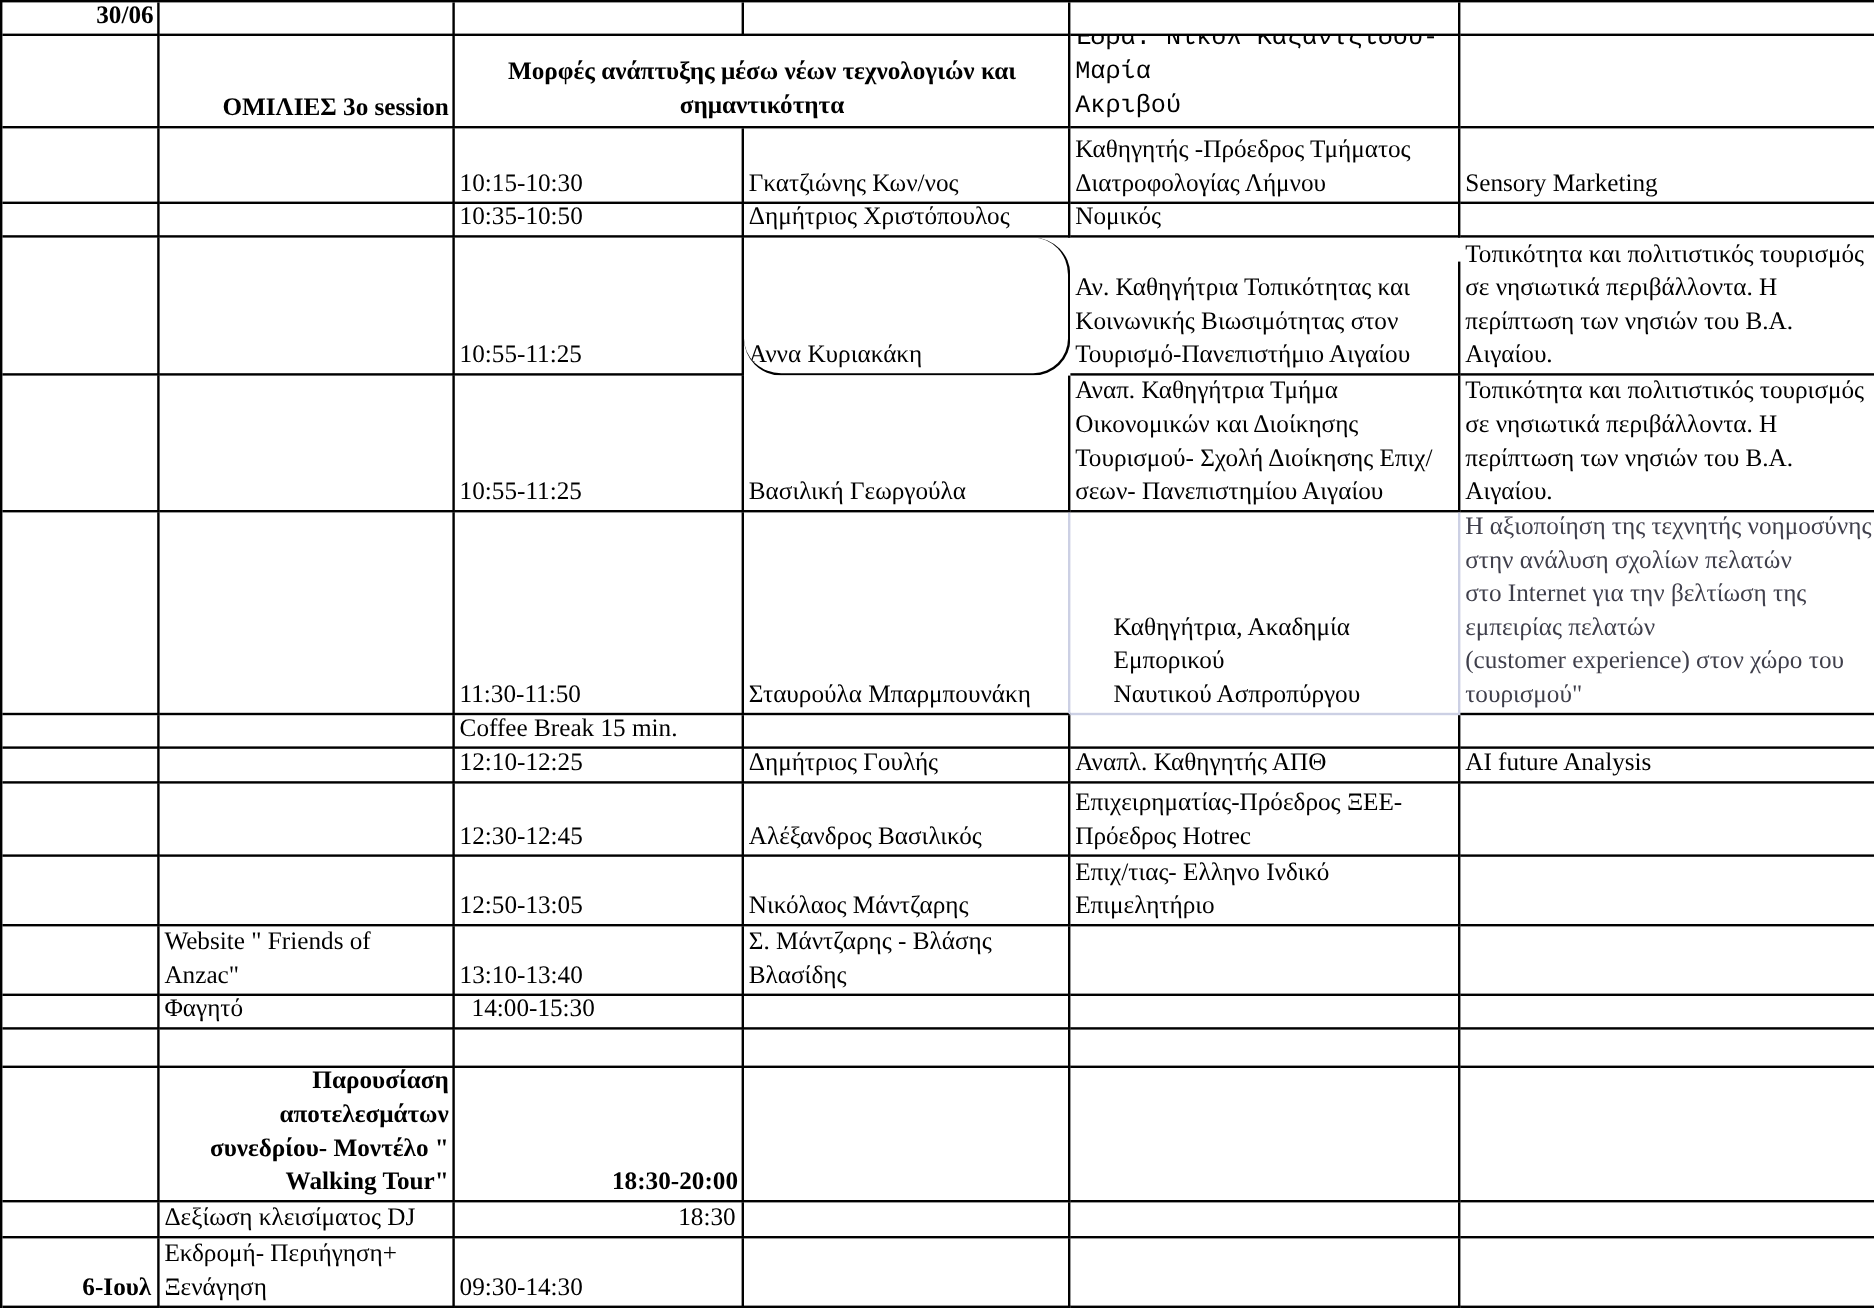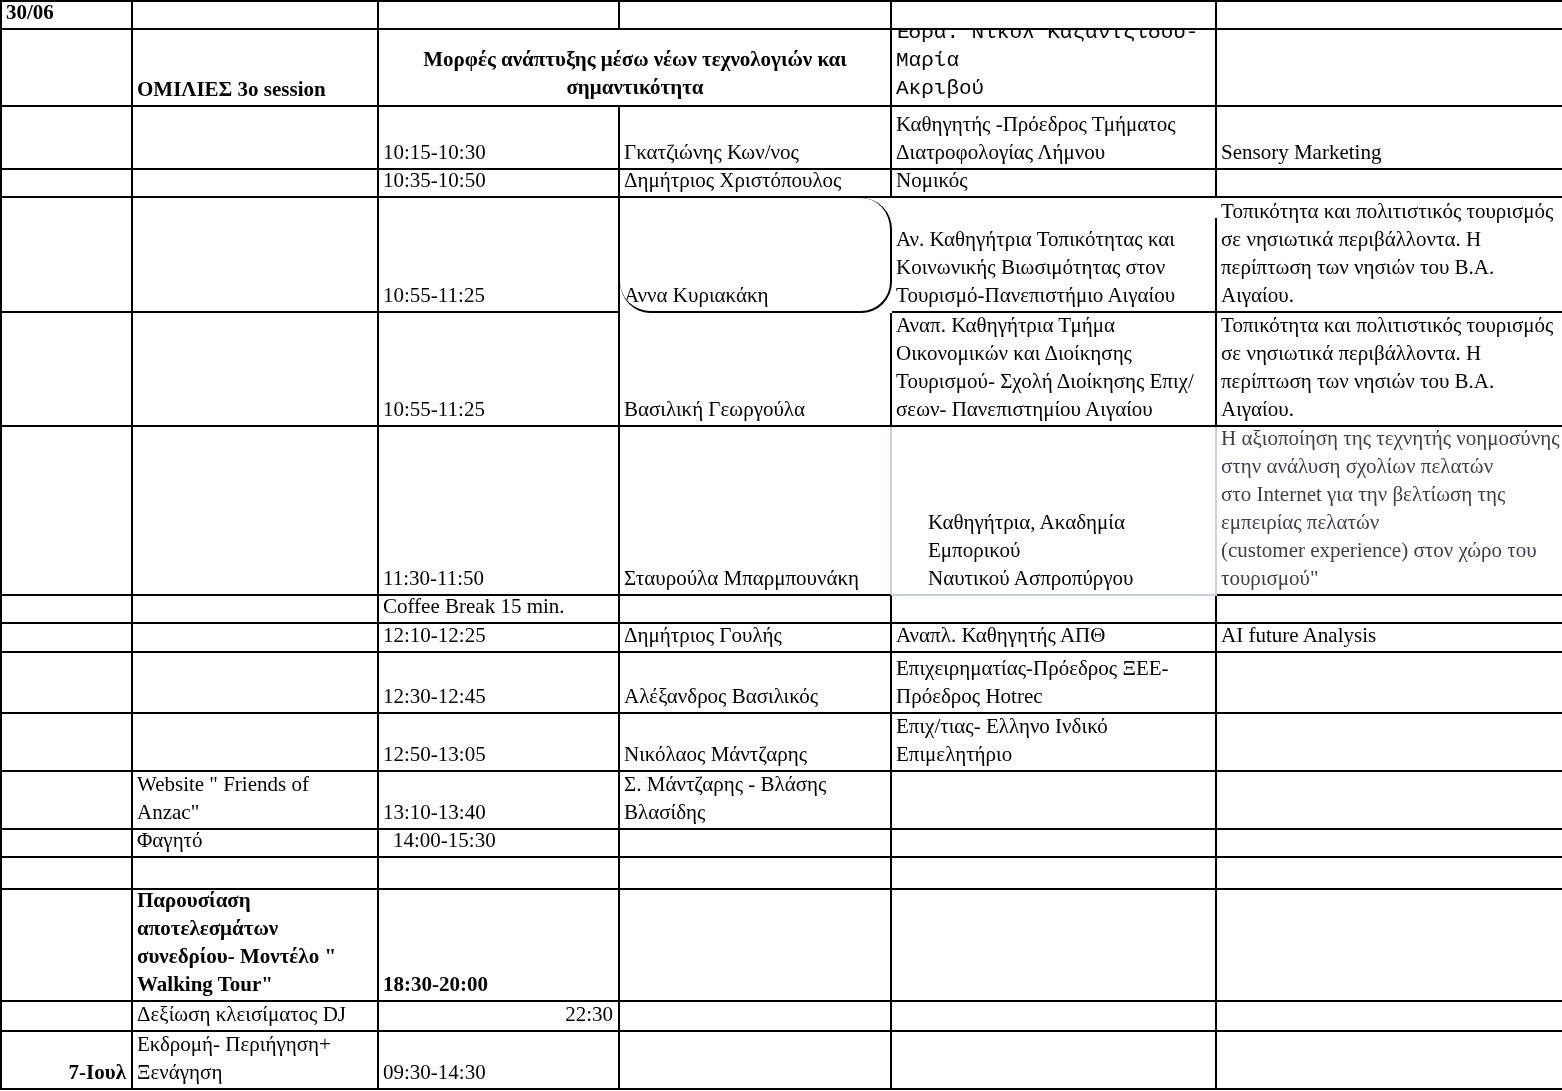--- a/index.html
+++ b/index.html
@@ -26,21 +26,21 @@
     border-right:2px solid var(--grid);
     border-bottom:2px solid var(--grid);
     display:flex;flex-direction:column;justify-content:flex-end;
     padding:0 3px 2px 4px;
     font-family:"Liberation Serif","DejaVu Serif",serif;
     font-size:21px;line-height:28px;
     color:#000;
     white-space:pre-line;
     overflow:hidden;
   }
-  .bold{font-weight:bold;}
+  .bold{font-weight:bold;text-align:right;}
   .center{text-align:center;padding-bottom:4px;}
   .right{text-align:right;padding-right:5px;}
   .edge-right{border-right-color:var(--hl);}
   .edge-bottom{border-bottom-color:var(--hl);padding-left:36px;}
   .dim{color:var(--dim);}
 </style>
 </head>
 <body>
 
 <div id="grid" style="grid-template-columns: 131px 246px 241px 272px 325px 390px; grid-template-rows: 28px 77px 63px 28px 115px 114px 169px 28px 29px 61px 58px 58px 28px 32px 112px 30px 58px;">
@@ -155,24 +155,24 @@
     <div class="cell bold" style="grid-area: 15 / 2;">Παρουσίαση
 αποτελεσμάτων
 συνεδρίου- Μοντέλο "
 Walking Tour"</div>
     <div class="cell bold" style="grid-area: 15 / 3;">18:30-20:00</div>
     <div class="cell" style="grid-area: 15 / 4;"></div>
     <div class="cell" style="grid-area: 15 / 5;"></div>
     <div class="cell" style="grid-area: 15 / 6;"></div>
     <div class="cell" style="grid-area: 16 / 1;"></div>
     <div class="cell" style="grid-area: 16 / 2;">Δεξίωση κλεισίματος DJ</div>
-    <div class="cell right" style="grid-area: 16 / 3;">22:30</div>
+    <div class="cell right" style="grid-area: 16 / 3;">18:30</div>
     <div class="cell" style="grid-area: 16 / 4;"></div>
     <div class="cell" style="grid-area: 16 / 5;"></div>
     <div class="cell" style="grid-area: 16 / 6;"></div>
-    <div class="cell bold right" style="grid-area: 17 / 1;">7-Ιουλ</div>
+    <div class="cell bold right" style="grid-area: 17 / 1;">6-Ιουλ</div>
     <div class="cell" style="grid-area: 17 / 2;">Εκδρομή- Περιήγηση+
 Ξενάγηση</div>
     <div class="cell" style="grid-area: 17 / 3;">09:30-14:30</div>
     <div class="cell" style="grid-area: 17 / 4;"></div>
     <div class="cell" style="grid-area: 17 / 5;"></div>
     <div class="cell" style="grid-area: 17 / 6;"></div>
   </div>
 
 </body></html>

